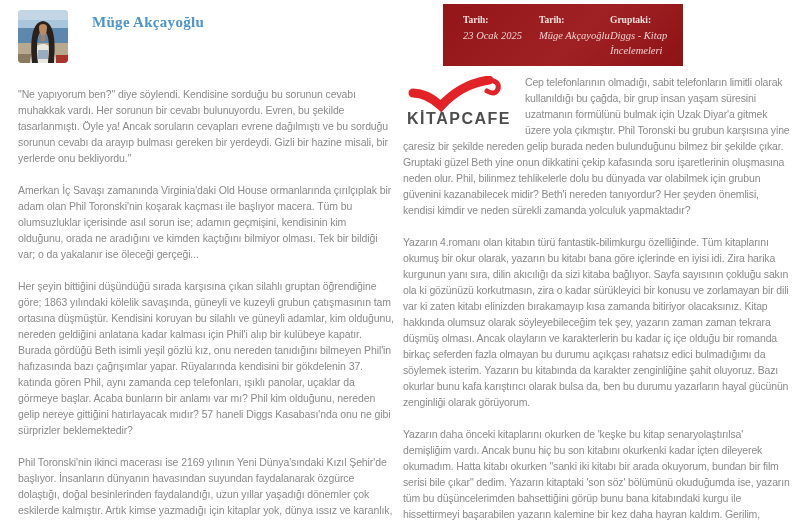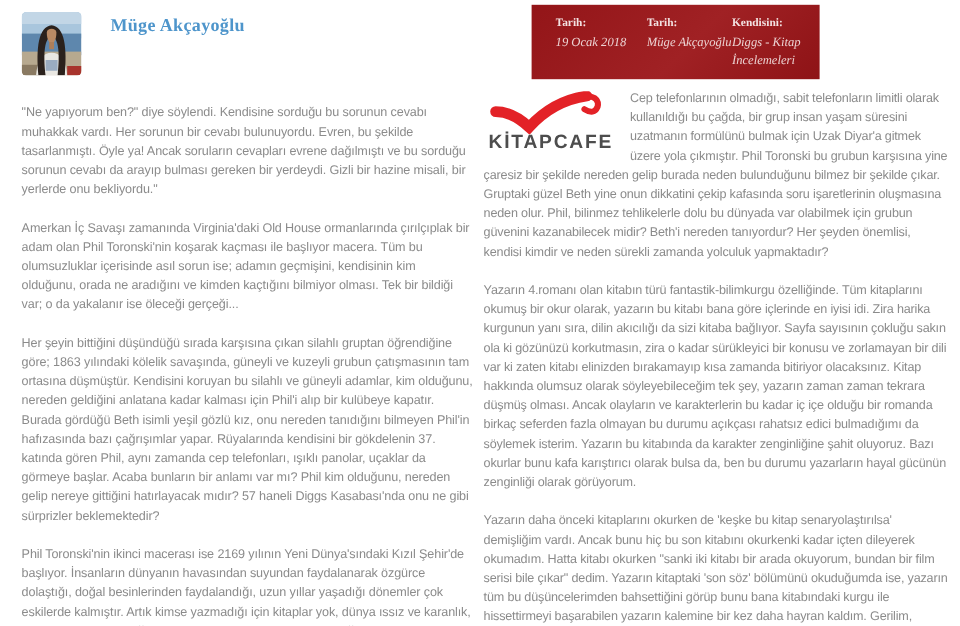--- a/index.html
+++ b/index.html
@@ -136,28 +136,28 @@
   <p class="body-par">Her şeyin bittiğini düşündüğü sırada karşısına çıkan silahlı gruptan öğrendiğine göre; 1863 yılındaki kölelik savaşında, güneyli ve kuzeyli grubun çatışmasının tam ortasına düşmüştür. Kendisini koruyan bu silahlı ve güneyli adamlar, kim olduğunu, nereden geldiğini anlatana kadar kalması için Phil'i alıp bir kulübeye kapatır. Burada gördüğü Beth isimli yeşil gözlü kız, onu nereden tanıdığını bilmeyen Phil'in hafızasında bazı çağrışımlar yapar. Rüyalarında kendisini bir gökdelenin 37. katında gören Phil, aynı zamanda cep telefonları, ışıklı panolar, uçaklar da görmeye başlar. Acaba bunların bir anlamı var mı? Phil kim olduğunu, nereden gelip nereye gittiğini hatırlayacak mıdır? 57 haneli Diggs Kasabası'nda onu ne gibi sürprizler beklemektedir?</p>
   <p class="body-par">Phil Toronski'nin ikinci macerası ise 2169 yılının Yeni Dünya'sındaki Kızıl Şehir'de başlıyor. İnsanların dünyanın havasından suyundan faydalanarak özgürce dolaştığı, doğal besinlerinden faydalandığı, uzun yıllar yaşadığı dönemler çok eskilerde kalmıştır. Artık kimse yazmadığı için kitaplar yok, dünya ıssız ve karanlık, balıklar avlanmıyor, ağaçlar oksijen üretmek yerine yakaladığı canlıları öldürüyor, yağmurlar bereket yerine yeryüzüne asit saçıyor, içme suları hayat vermek yerine can alıyordur.</p>
 
 </div>
 
 <div class="right-col">
 
   <div class="meta-bar">
     <div class="meta-cell date">
       <div class="meta-label">Tarih:</div>
-      <div class="meta-value static">19 Ocak 2018</div>
+      <div class="meta-value static">23 Ocak 2025</div>
     </div>
     <div class="meta-cell author">
       <div class="meta-label">Tarih:</div>
       <div class="meta-value">Müge Akçayoğlu</div>
     </div>
     <div class="meta-cell category">
-      <div class="meta-label">Kendisini:</div>
+      <div class="meta-label">Gruptaki:</div>
       <div class="meta-value">Diggs - Kitap İncelemeleri</div>
     </div>
   </div>
 
   <div class="right-content">
 
     <div class="logo">
       <svg class="logo-check" width="104" height="36" viewBox="0 0 104 36" xmlns="http://www.w3.org/2000/svg">
         <path d="M6 17 Q20 17 34 30 Q54 8 82 4" stroke="#e32227" stroke-width="9" fill="none" stroke-linecap="round"></path>
         <path d="M82 4 Q93 5 91 13 Q88 20 80 15" stroke="#e32227" stroke-width="5" fill="none" stroke-linecap="round"></path>

